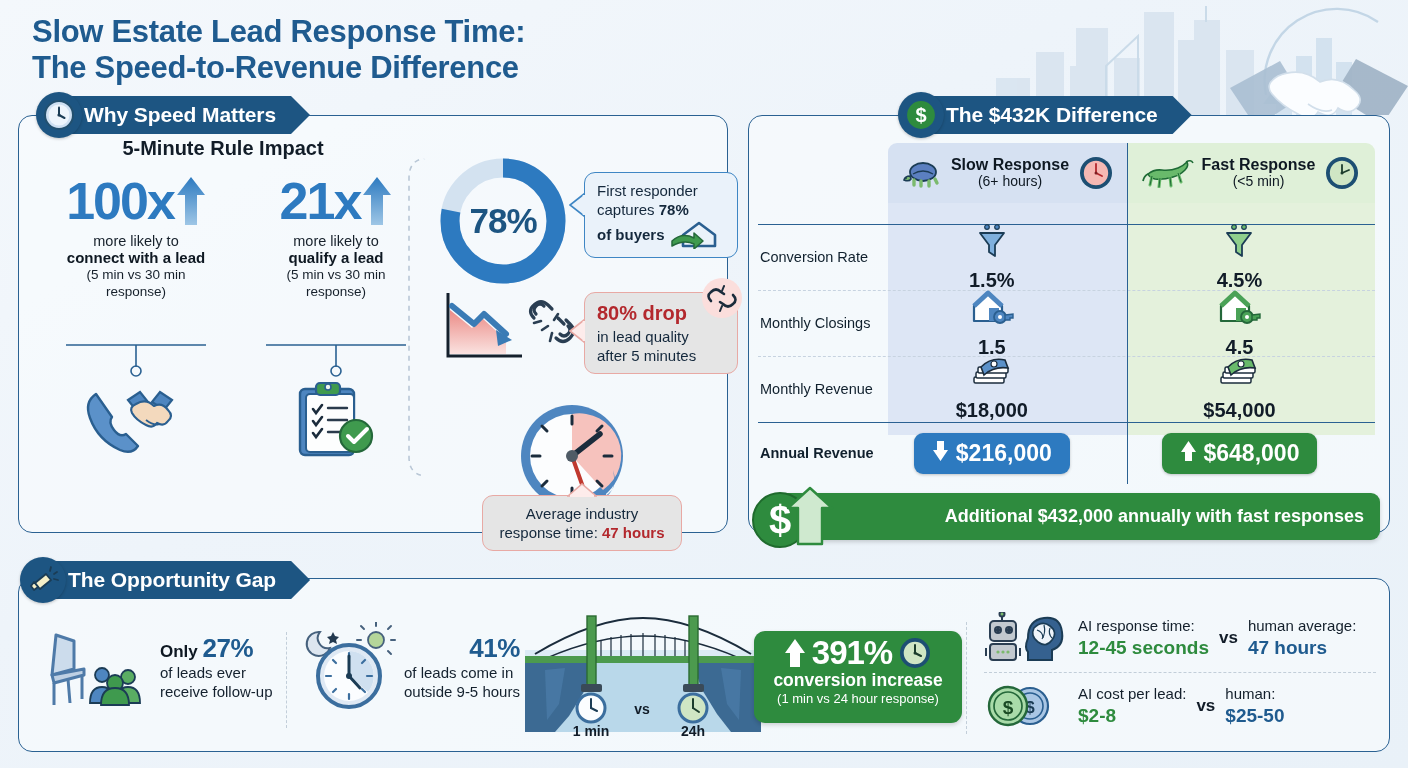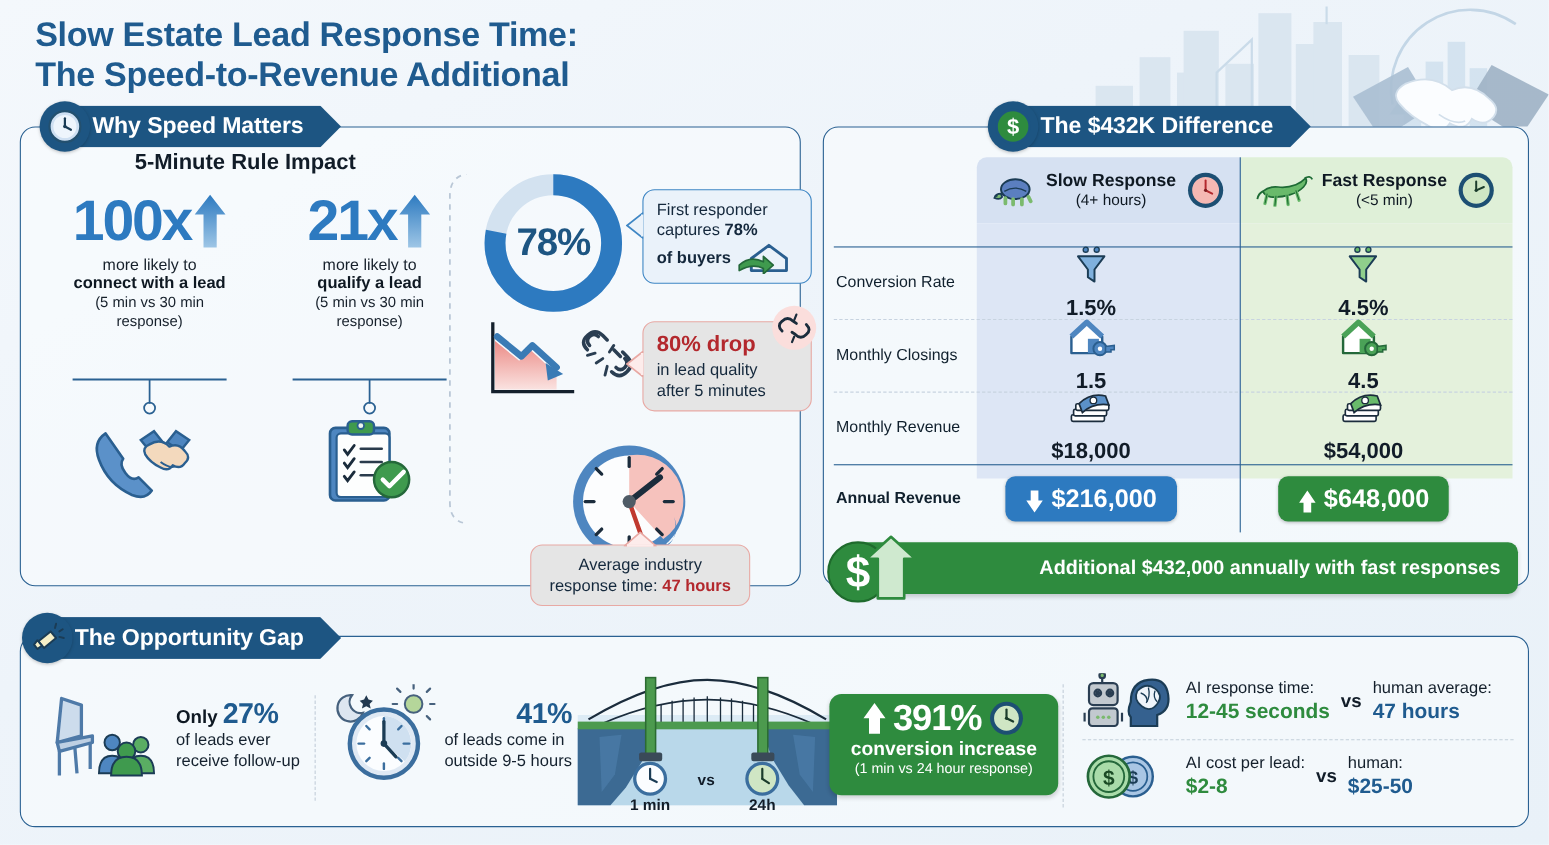--- a/index.html
+++ b/index.html
@@ -97,21 +97,21 @@
   .trow .cell { width:240px; display:flex; align-items:center; justify-content:center; gap:10px;
                 font-size:20px; font-weight:bold; color:#111c28;flex-direction:column; }
   .trow .cell.f { width:290px; }
   .rule { position:absolute; left:758px; width:617px; height:0; }
   .rule.solid { border-top:1.6px solid #2a6192; }
   .rule.dash  { border-top:1.3px dashed #c7d3e0; }
   .vsep { position:absolute; left:1127px; width:0; border-left:1.6px solid #2a6192; }
 
   .annual .rlabel { font-weight:bold; }
   .pillv { border-radius:9px; color:#fff; font-size:23px; font-weight:bold;
-           padding:7px 18px; display:flex; align-items:flex-end; gap:7px;
+           padding:7px 18px; display:flex; align-items:flex-start; gap:7px;
            box-shadow:0 1px 3px rgba(0,0,0,.22); }
   .pillv.blue { background:#2d7ac0; }
   .pillv.green{ background:#2e8b3e; }
 
   #green-banner { position:absolute; left:770px; top:493px; width:610px; height:47px;
                   background:#2e8b3e; border-radius:9px; display:flex; align-items:center;
                   justify-content:flex-end; padding-right:16px; z-index:5;
                   box-shadow:0 2px 4px rgba(0,0,0,.17); }
   #green-banner span { color:#fff; font-size:18px; font-weight:bold; }
   #gb-badge { position:absolute; left:748px; top:486px; width:118px; height:62px; z-index:6; }
@@ -169,21 +169,21 @@
   <g>
     <path d="M252 88 l50 -27 l22 36 l-46 30 z" fill="#aabfd2" opacity=".92"></path>
     <path d="M430 86 l-52 -27 l-22 36 l48 30 z" fill="#9fb3c6" opacity=".92"></path>
     <path d="M300 76 q24 -10 42 6 q18 -8 34 8 q10 8 4 16 q-8 10 -20 2 q-6 12 -20 4 q-6 10 -20 2 q-16 -8 -26 -20 q-8 -10 6 -18z" fill="#fbfdff" stroke="#d2dfeb" stroke-width="1.6"></path>
     <path d="M330 104 q14 10 24 6" fill="none" stroke="#d2dfeb" stroke-width="1.6"></path>
   </g>
 </svg>
 
 <div class="title">
   <span>Slow Estate Lead Response Time:</span>
-  <span class="l2">The Speed-to-Revenue Additional</span>
+  <span class="l2">The Speed-to-Revenue Difference</span>
 </div>
 
 <div class="banner" style="left:36px; top:96px;">
   <div class="disc">
     <svg width="34" height="34" viewBox="0 0 34 34">
       <circle cx="17" cy="17" r="14" fill="#cfe0f2" stroke="#23506f" stroke-width="2"></circle>
       <circle cx="17" cy="17" r="10.5" fill="#eef5fc"></circle>
       <line x1="17" y1="17" x2="17" y2="9.5" stroke="#1b3c55" stroke-width="2" stroke-linecap="round"></line>
       <line x1="17" y1="17" x2="22.5" y2="20" stroke="#1b3c55" stroke-width="2" stroke-linecap="round"></line>
       <circle cx="17" cy="17" r="1.6" fill="#1b3c55"></circle>
@@ -410,21 +410,21 @@
 <div class="tcol-head" id="col-slow">
   <svg width="42" height="30" viewBox="0 0 42 30">
     <ellipse cx="22" cy="14" rx="13" ry="9" fill="#5b7fc0" stroke="#1b3c55" stroke-width="1.8"></ellipse>
     <path d="M12 16 q10 -6 20 0" fill="none" stroke="#1b3c55" stroke-width="1.3"></path>
     <path d="M9 18 q-5 0 -6 4 q5 2 7 -1z" fill="#7bba6e" stroke="#1b3c55" stroke-width="1.6"></path>
     <circle cx="5" cy="20" r="1" fill="#1b3c55"></circle>
     <path d="M13 22 l0 5 M20 23 l0 5 M28 23 l0 5 M34 21 l2 4" stroke="#7bba6e" stroke-width="3.4" stroke-linecap="round"></path>
   </svg>
   <div class="col-title">
     <span>Slow Response</span>
-    <small>(4+ hours)</small>
+    <small>(6+ hours)</small>
   </div>
   <svg width="38" height="38" viewBox="0 0 38 38">
     <circle cx="19" cy="19" r="16" fill="#1d4f73"></circle>
     <circle cx="19" cy="19" r="13" fill="#f5b8b3"></circle>
     <circle cx="19" cy="19" r="13" fill="none" stroke="#1d4f73" stroke-width="1.6"></circle>
     <line x1="19" y1="19" x2="19" y2="10" stroke="#b3282d" stroke-width="1.8" stroke-linecap="round"></line>
     <line x1="19" y1="19" x2="25" y2="22" stroke="#b3282d" stroke-width="1.8" stroke-linecap="round"></line>
     <circle cx="19" cy="19" r="1.5" fill="#7d1e22"></circle>
   </svg>
 </div>

